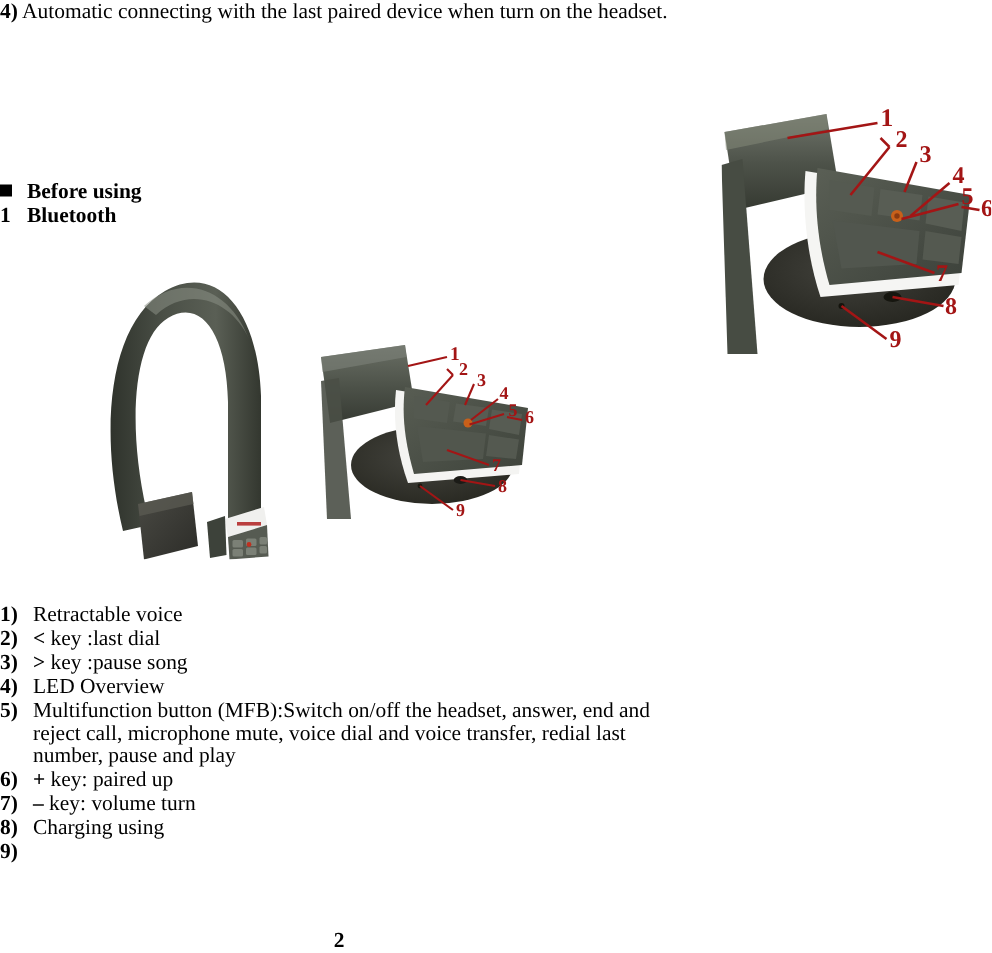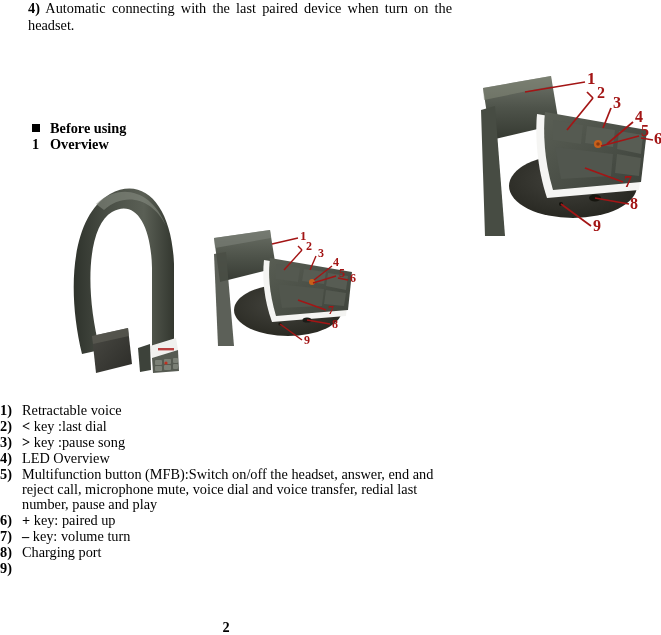--- a/index.html
+++ b/index.html
@@ -26,36 +26,34 @@
     left: 0px;
     top: 0px;
     width: 452px;
   }
   .para {
     font-size: 14.3px;
     line-height: 17.2px;
     text-align: justify;
     text-justify: inter-word;
     margin: 0;
-    padding-left: 28px;
   }
   .para .lead {
     font-weight: bold;
   }
   .spacer-para {
     height: 17px;
   }
 
   
   .headings {
     position: absolute;
     left: 0px;
     top: 120px;
     width: 300px;
-    padding-left: 32px;
   }
   .heading-row {
     font-size: 14.3px;
     line-height: 16.4px;
     font-weight: bold;
     white-space: nowrap;
   }
   .sq-bullet {
     display: inline-block;
     width: 8px;
@@ -130,21 +128,21 @@
 
     <div class="spacer-para"></div>
 
   </div>
 
   <div class="headings">
     <div class="heading-row">
       <span class="sq-bullet"></span><span>Before using</span>
     </div>
     <div class="heading-row">
-      <span class="heading-num">1</span><span>Overview</span>
+      <span class="heading-num">1</span><span>Bluetooth</span>
     </div>
   </div>
 
   <div class="figure" id="fig-headband">
     <svg viewBox="0 0 128 205" xmlns="http://www.w3.org/2000/svg">
       <defs>
         <linearGradient id="bandGradL" x1="0" y1="0" x2="1" y2="0">
           <stop offset="0%" stop-color="#2f332c"></stop>
           <stop offset="35%" stop-color="#4a4f46"></stop>
           <stop offset="70%" stop-color="#5a5f55"></stop>
@@ -340,21 +338,21 @@
     <div class="li">
       <span class="num">5)</span><span class="key"></span><span>Multifunction button (MFB):Switch on/off the headset, answer, end and reject call, microphone mute, voice dial and voice transfer, redial last number, pause and play</span>
     </div>
     <div class="li">
       <span class="num">6)</span><span class="key">+</span><span> key: paired up</span>
     </div>
     <div class="li">
       <span class="num">7)</span><span class="key">–</span><span> key: volume turn</span>
     </div>
     <div class="li">
-      <span class="num">8)</span><span class="key"></span><span>Charging port</span>
+      <span class="num">8)</span><span class="key"></span><span>Charging using</span>
     </div>
     <div class="li">
       <span class="num">9)</span><span class="key"></span>
     </div>
   </div>
 
   <div class="page-num">2</div>
 
 </div>
 

